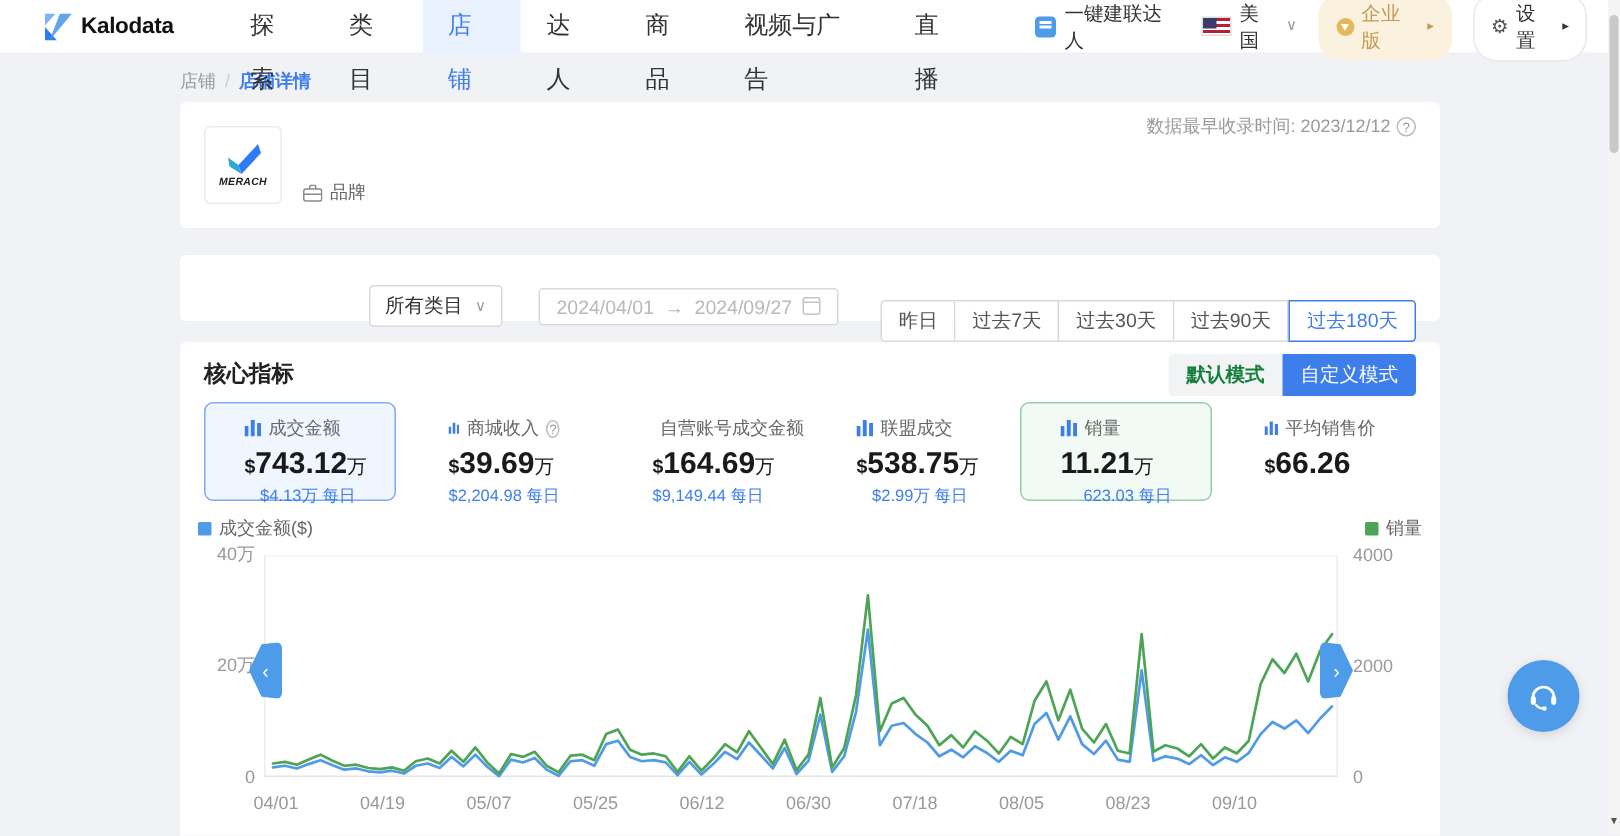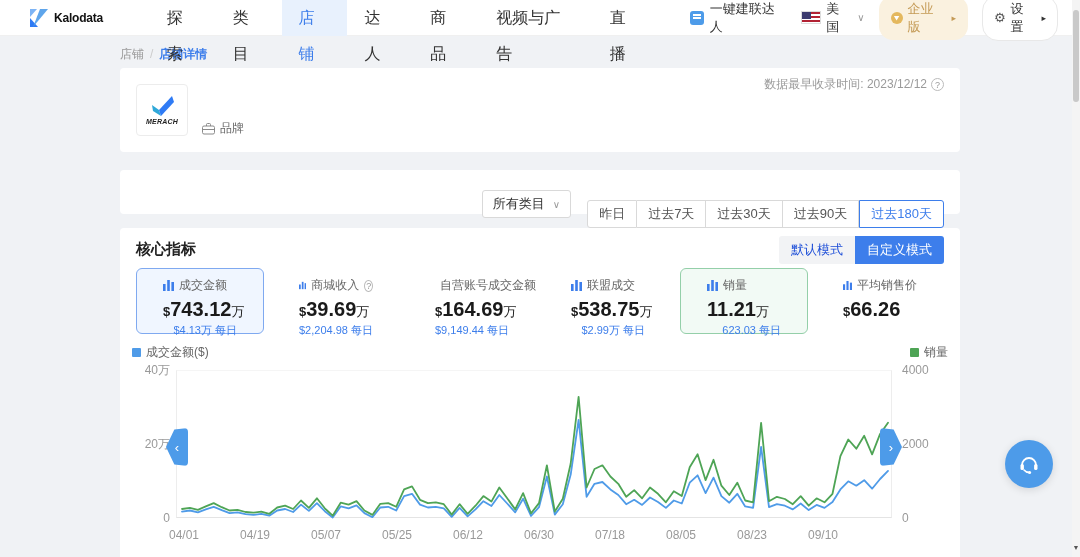--- a/index.html
+++ b/index.html
@@ -2,21 +2,21 @@
 <html><head>
 <meta charset="utf-8">
 <style>
   * { margin:0; padding:0; box-sizing:border-box; }
   html,body { width:1080px; height:557px; overflow:hidden; }
   body { font-family:"Liberation Sans","DejaVu Sans",sans-serif; background:#f0f2f5; color:#333; position:relative; }
 
   
   .topnav { position:absolute; top:0; left:0; width:1080px; height:36px; background:#fff; border-bottom:1px solid #f0f0f0; display:flex; align-items:center; z-index:5; }
   .logo-wrap { display:flex; align-items:center; gap:6px; padding-left:28px; width:150px; }
-  .logo-text { font-size:12px; font-weight:bold; color:#111; letter-spacing:-0.2px; }
+  .logo-text { font-size:15px; font-weight:bold; color:#111; letter-spacing:-0.2px; }
   .nav-items { display:flex; align-items:center; height:36px; }
   .nav-item { font-size:16px; color:#333; padding:0 17px; height:36px; line-height:36px; cursor:pointer; }
   .nav-item.active { background:#e8f1fd; color:#3d7eeb; }
   .nav-right { margin-left:auto; display:flex; align-items:center; gap:14px; padding-right:22px;padding-left:31px; }
   .connect-btn { display:flex; align-items:center; gap:6px; font-size:13px; color:#333; cursor:pointer; }
   .connect-ic { width:14px; height:14px; background:#4d9be9; border-radius:3px; position:relative; }
   .connect-ic::after { content:""; position:absolute; left:3px; top:3px; width:8px; height:2px; background:#fff; box-shadow:0 3px 0 #fff; }
   .region { display:flex; align-items:center; gap:5px; font-size:13px; color:#333; cursor:pointer; }
   .flag { width:20px; height:13px; background:repeating-linear-gradient(#b22234 0 2px,#fff 2px 4px); position:relative; border:0.5px solid #ddd; }
   .flag::after { content:""; position:absolute; left:0; top:0; width:9px; height:7px; background:#3c3b6e; }
@@ -48,35 +48,35 @@
   .store-logo { position:absolute; left:16px; top:16px; width:52px; height:52px; border:1px solid #ececec; border-radius:4px; display:flex; flex-direction:column; align-items:center; justify-content:center; gap:1px; }
   .merach-name { font-size:7px; font-weight:bold; font-style:italic; color:#222; letter-spacing:0.2px; }
   .store-title-row { position:absolute; left:82px; top:22px; display:flex; align-items:center; gap:14px; }
   .store-name { font-size:18px; color:#222; font-weight:500; }
   .follow-btn { display:flex; align-items:center; gap:4px; border:1px solid #7fa9f0; color:#3d7eeb; border-radius:3px; font-size:12px; padding:2px 9px; background:#fff; cursor:pointer; }
   .store-type { position:absolute; left:82px; top:52px; display:flex; align-items:center; gap:5px; font-size:12px; color:#666; }
   .collected { position:absolute; right:16px; top:8px; font-size:12px; color:#9a9a9a; display:flex; align-items:center; gap:4px; }
   .qcirc { display:inline-flex; width:13px; height:13px; border:1px solid #bbb; border-radius:50%; color:#999; font-size:9px; align-items:center; justify-content:center; }
 
   
-  .filter-row { position:absolute; right:16px; top:10px; display:flex; align-items:center; gap:12px; }
+  .filter-row { position:absolute; right:16px; top:10px; display:flex; align-items:center; gap:24px; }
   .sel-box { display:flex; align-items:center; gap:8px; border:1px solid #d9d9d9; border-radius:3px; padding:4px 10px; font-size:13px; color:#333; background:#fff; cursor:pointer; }
   .date-box { display:flex; align-items:center; gap:7px; border:1px solid #d9d9d9; border-radius:3px; padding:4px 11px; font-size:13px; color:#b9b9b9; background:#fff; cursor:pointer; }
   .cal-ic { width:12px; height:12px; border:1px solid #c4c4c4; border-radius:2px; position:relative; }
   .cal-ic::before { content:""; position:absolute; top:2px; left:0; right:0; border-top:1px solid #c4c4c4; }
   .range-group { display:flex; margin-left:4px;margin-top:20px; }
   .range-btn { border:1px solid #d9d9d9; border-left:none; background:#fff; font-size:13px; color:#555; padding:4px 11px; cursor:pointer; }
   .range-btn:first-child { border-left:1px solid #d9d9d9; border-radius:3px 0 0 3px; }
   .range-btn:last-child { border-radius:0 3px 3px 0; }
   .range-btn.active { border:1px solid #3d7eeb; color:#3d7eeb; position:relative; z-index:1; }
 
   
   .core-head { position:absolute; left:16px; top:12px; font-size:15px; font-weight:bold; color:#222; }
   .mode-group { position:absolute; right:16px; top:8px; display:flex; border-radius:3px; overflow:hidden; font-size:13px; cursor:pointer; }
-  .mode-default { background:#f2f3f5; color:#1d4ed8; padding:5px 12px; }
+  .mode-default { background:#f2f3f5; color:#15803d; padding:5px 12px;font-weight:bold; }
   .mode-custom { background:#3d7eeb; color:#fff; padding:5px 12px; }
 
   .metric-row { position:absolute; left:16px; top:40px; display:flex; gap:8px; }
   .mcard { width:128px; height:66px; border-radius:6px; padding:8px 26px; border:1px solid transparent; }
   .mcard.sel-blue { border-color:#7fa9f0; background:#f0f6ff; }
   .mcard.sel-green { border-color:#94cfa9; background:#f2faf5; }
   .mcard-label { display:flex; align-items:center; gap:5px; font-size:12px; color:#666; white-space:nowrap; }
   .mcard-value { margin-top:4px; font-size:20px; font-weight:bold; color:#1a1a1a; line-height:1.1; white-space:nowrap; }
   .mcard-value .pfx { font-size:13px; font-weight:bold; }
   .mcard-value .unit { font-size:13px; font-weight:normal; }
@@ -171,20 +171,26 @@
     <span>数据最早收录时间: 2023/12/12</span>
     <span class="qcirc">?</span>
   </div>
 </div>
 
 <div class="card filter-card">
   <div class="filter-row">
     <div class="sel-box">
       <span>所有类目</span>
       <span class="chev">∨</span>
+    </div>
+    <div class="date-box">
+      <span>2024/04/01</span>
+      <span>→</span>
+      <span>2024/09/27</span>
+      <span class="cal-ic"></span>
     </div>
     <div class="range-group">
       <button class="range-btn">昨日</button>
       <button class="range-btn">过去7天</button>
       <button class="range-btn">过去30天</button>
       <button class="range-btn">过去90天</button>
       <button class="range-btn active">过去180天</button>
     </div>
   </div>
 </div>

